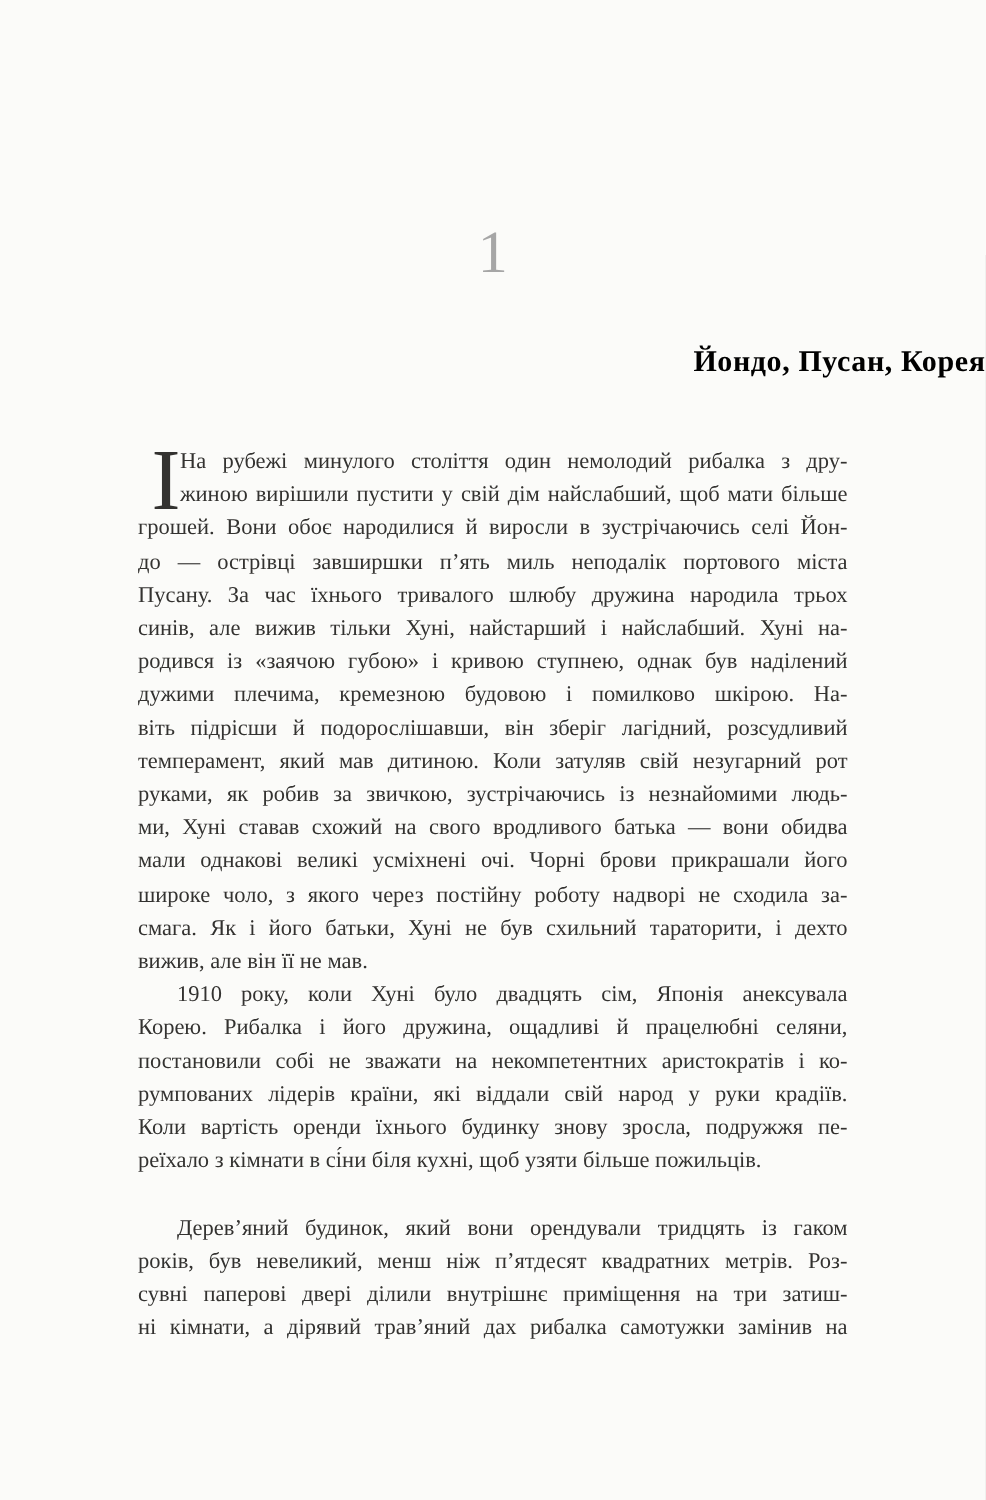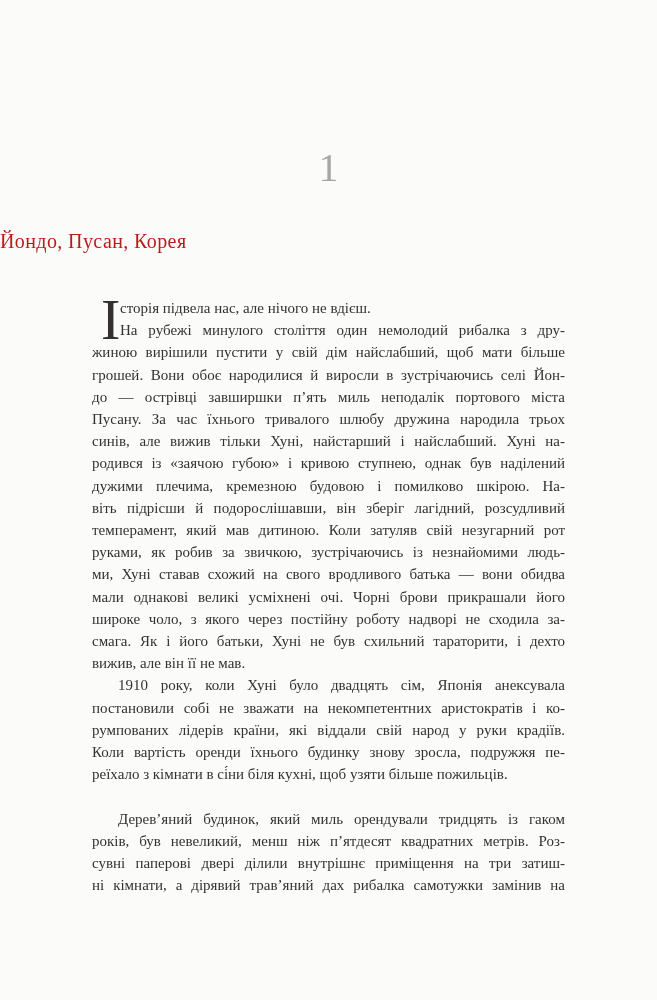--- a/index.html
+++ b/index.html
@@ -25,26 +25,26 @@
     font-size: 40px;
     line-height: 44px;
     color: #a6a6a6;
     font-weight: 400;
   }
   .chapter-title {
     position: absolute;
     top: 228px;
     left: 0;
     width: 100%;
-    text-align: left;
+    text-align: right;
     font-size: 20px;
     line-height: 26px;
     letter-spacing: 0.4px;
-    color: #b91c1c;
-    font-weight: 400;
+    color: #000000;
+    font-weight: 700;
   }
   .body-text {
     position: absolute;
     top: 297px;
     left: 92px;
     width: 473px;
     font-size: 15px;
     line-height: 22.2px;
     color: #333230;
   }
@@ -80,45 +80,45 @@
 </style>
 </head>
 <body>
 
 <div class="page">
   <div class="chapter-number">1</div>
   <div class="chapter-title">Йондо, Пусан, Корея</div>
   <div class="body-text" id="body-text">
       <div class="paragraph">
         <span class="drop-cap">І</span>
-        <div class="text-line">сторія підвела нас, але нічого не вдієш.</div>
         <div class="text-line justified">На рубежі минулого століття один немолодий рибалка з дру-</div>
         <div class="text-line justified">жиною вирішили пустити у свій дім найслабший, щоб мати більше</div>
         <div class="text-line justified">грошей. Вони обоє народилися й виросли в зустрічаючись селі Йон-</div>
         <div class="text-line justified">до — острівці завширшки п’ять миль неподалік портового міста</div>
         <div class="text-line justified">Пусану. За час їхнього тривалого шлюбу дружина народила трьох</div>
         <div class="text-line justified">синів, але вижив тільки Хуні, найстарший і найслабший. Хуні на-</div>
         <div class="text-line justified">родився із «заячою губою» і кривою ступнею, однак був наділений</div>
         <div class="text-line justified">дужими плечима, кремезною будовою і помилково шкірою. На-</div>
         <div class="text-line justified">віть підрісши й подорослішавши, він зберіг лагідний, розсудливий</div>
         <div class="text-line justified">темперамент, який мав дитиною. Коли затуляв свій незугарний рот</div>
         <div class="text-line justified">руками, як робив за звичкою, зустрічаючись із незнайомими людь-</div>
         <div class="text-line justified">ми, Хуні ставав схожий на свого вродливого батька — вони обидва</div>
         <div class="text-line justified">мали однакові великі усміхнені очі. Чорні брови прикрашали його</div>
         <div class="text-line justified">широке чоло, з якого через постійну роботу надворі не сходила за-</div>
         <div class="text-line justified">смага. Як і його батьки, Хуні не був схильний тараторити, і дехто</div>
         <div class="text-line">вижив, але він її не мав.</div>
       </div>
       <div class="paragraph">
         <div class="text-line justified first-indent">1910 року, коли Хуні було двадцять сім, Японія анексувала</div>
+        <div class="text-line justified">Корею. Рибалка і його дружина, ощадливі й працелюбні селяни,</div>
         <div class="text-line justified">постановили собі не зважати на некомпетентних аристократів і ко-</div>
         <div class="text-line justified">румпованих лідерів країни, які віддали свій народ у руки крадіїв.</div>
         <div class="text-line justified">Коли вартість оренди їхнього будинку знову зросла, подружжя пе-</div>
         <div class="text-line">реїхало з кімнати в сі́ни біля кухні, щоб узяти більше пожильців.</div>
       </div>
       <div class="paragraph space-before">
-        <div class="text-line justified first-indent">Дерев’яний будинок, який миль орендували тридцять із гаком</div>
+        <div class="text-line justified first-indent">Дерев’яний будинок, який вони орендували тридцять із гаком</div>
         <div class="text-line justified">років, був невеликий, менш ніж п’ятдесят квадратних метрів. Роз-</div>
         <div class="text-line justified">сувні паперові двері ділили внутрішнє приміщення на три затиш-</div>
         <div class="text-line justified">ні кімнати, а дірявий трав’яний дах рибалка самотужки замінив на</div>
       </div>
     </div>
 </div>
 
 </body></html>

